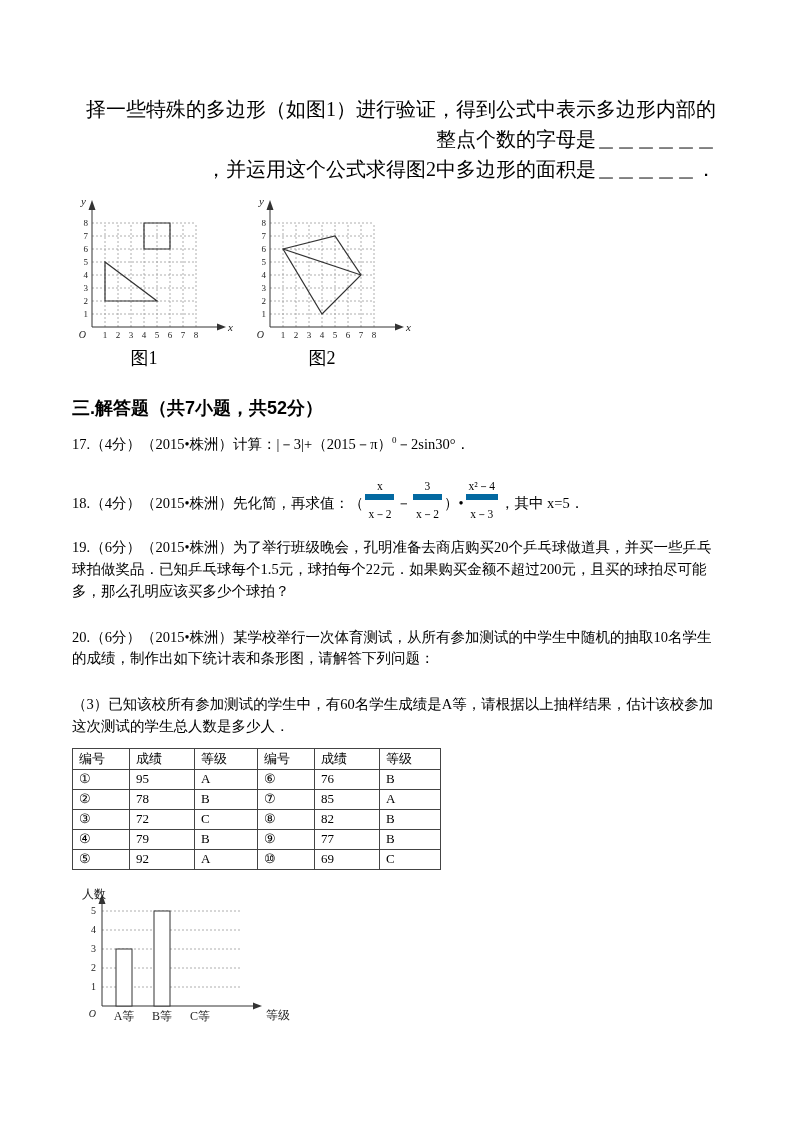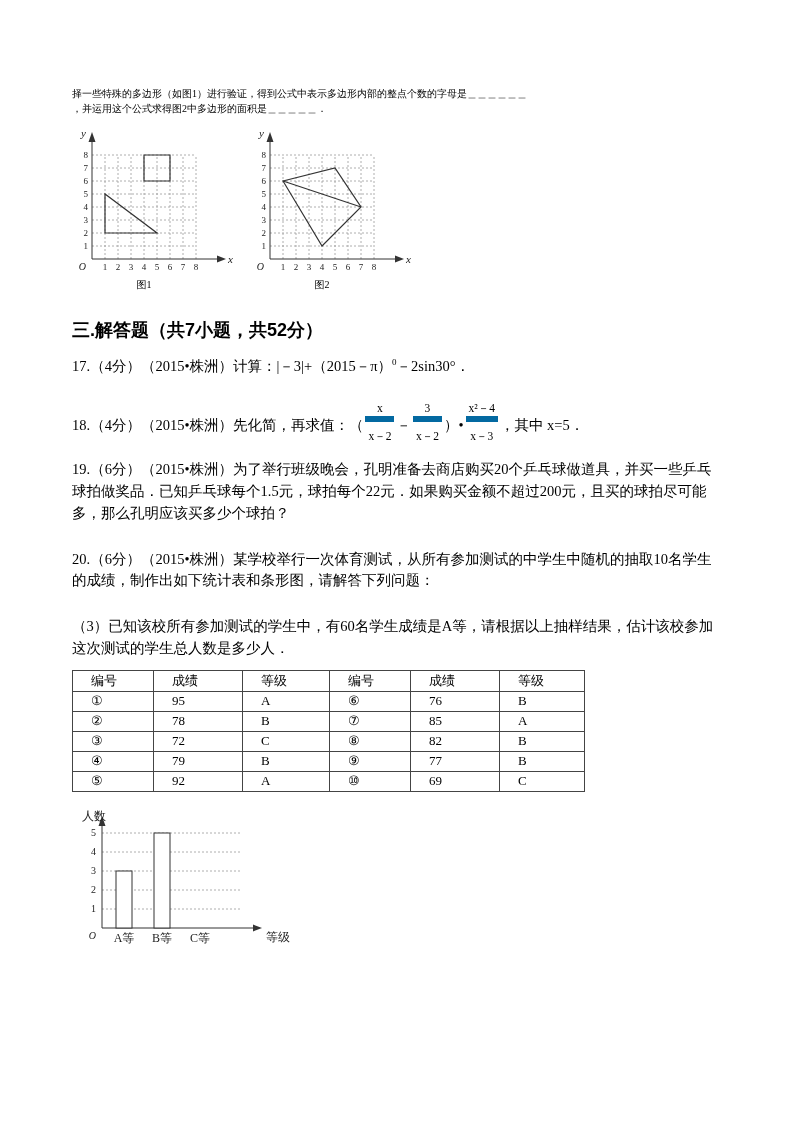--- a/index.html
+++ b/index.html
@@ -1,26 +1,26 @@
 <!DOCTYPE html>
 <html><head>
 <meta charset="utf-8">
 <style>
   html,body{margin:0;padding:0;}
   body{
     width:794px;height:1123px;background:#ffffff;color:#000;
     font-family:"Liberation Serif",serif;position:relative;overflow:hidden;
   }
   .page{position:absolute;left:72px;top:86px;width:652px;}
-  .para{font-size:10px;line-height:1.5;margin:0;}
+  .para{font-size:20px;line-height:1.5;margin:8px;text-align:right;}
   .line{display:block;}
   .blank{white-space:nowrap;}
   .figures-row{display:flex;gap:14px;margin-top:8px;margin-bottom:26px;}
   figure{margin:0;}
-  figcaption{font-size:10px;margin-left:40px;width:64px;text-align:center;margin-top:2px;}
+  figcaption{font-size:18px;margin-left:40px;width:64px;text-align:center;margin-top:2px;}
   svg{display:block;}
   svg text{font-family:"Liberation Serif",serif;fill:#222;}
   .axis{stroke:#333;stroke-width:1;fill:none;}
   .grid{stroke:#999;stroke-width:0.8;stroke-dasharray:2 2;fill:none;}
   .shape{fill:none;stroke:#333;stroke-width:1.2;}
   .bar{fill:#fff;stroke:#333;stroke-width:1;}
   .arrow{fill:#333;stroke:none;}
   .tick{font-size:9px;}
   .ctick{font-size:10px;}
   .axlabel{font-size:11px;font-style:italic;}
@@ -28,21 +28,21 @@
   .origin{font-size:10px;font-style:italic;}
   h3.section{font-size:18px;font-weight:bold;margin:26px 0 14px 0;font-family:"Liberation Sans",sans-serif;}
   .prob{font-size:14.5px;line-height:1.5;margin:0 0 24px 0;}
   .prob18{line-height:2.2;margin-bottom:8px;}
   .prob sup{font-size:9px;}
   .frac{display:inline-block;vertical-align:middle;text-align:center;font-size:11.5px;line-height:1.2;margin:0 2px;}
   .frac .num{display:block;padding:0 3px;}
   .frac .den{display:block;padding:8px 3px;border-top:6px solid #0369a1;}
   .sub{margin:2px 0;}
   table.scores{border-collapse:collapse;margin-top:10px;font-size:13px;}
-  table.scores th,table.scores td{border:1px solid #444;padding:1px 18px;font-weight:normal;text-align:left;height:17px;}
+  table.scores th,table.scores td{border:1px solid #444;padding:1px 6px;font-weight:normal;text-align:left;height:17px;}
   table.scores th:nth-child(1),table.scores td:nth-child(1){width:44px;}
   table.scores th:nth-child(2),table.scores td:nth-child(2){width:52px;}
   table.scores th:nth-child(3),table.scores td:nth-child(3){width:50px;}
   table.scores th:nth-child(4),table.scores td:nth-child(4){width:44px;}
   table.scores th:nth-child(5),table.scores td:nth-child(5){width:52px;}
   table.scores th:nth-child(6),table.scores td:nth-child(6){width:48px;}
   .chart-block{margin-top:16px;}
 </style>
 </head>
 <body>

